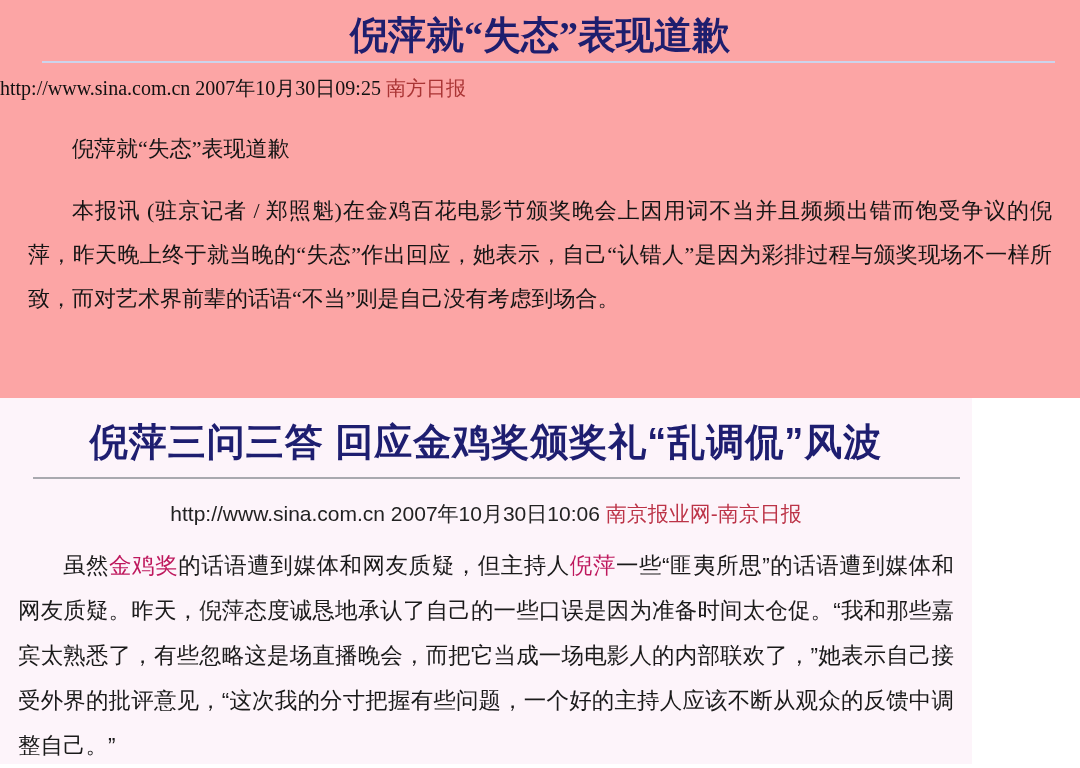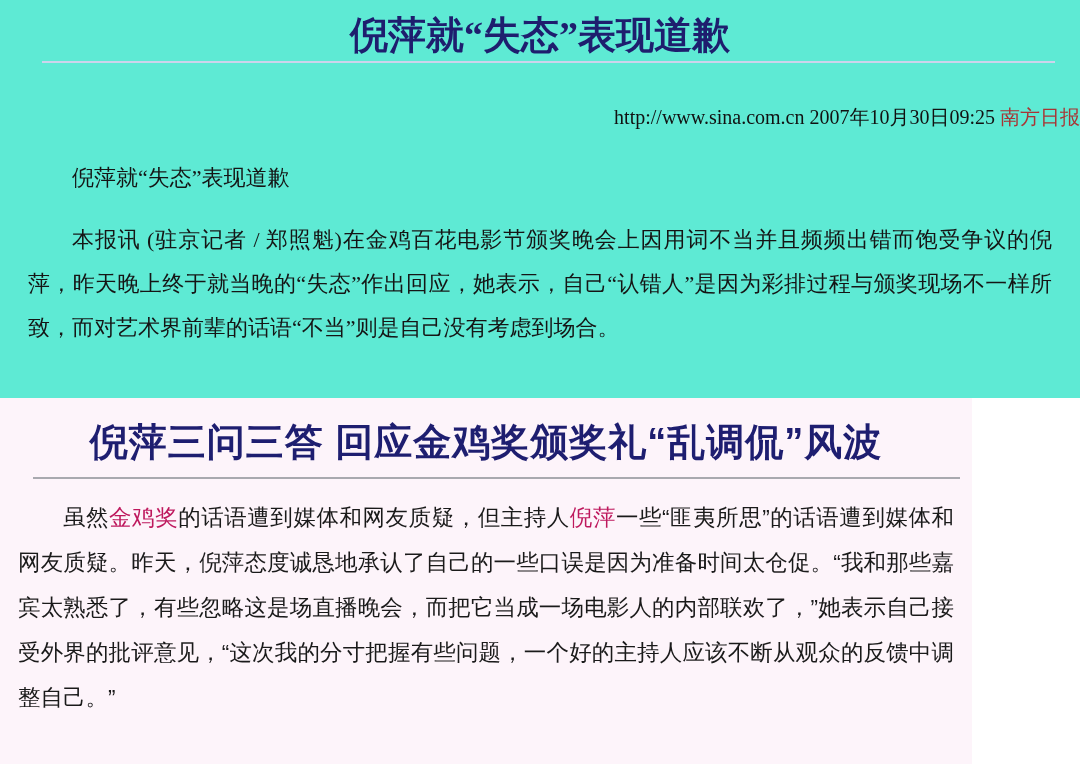--- a/index.html
+++ b/index.html
@@ -3,39 +3,39 @@
 <meta charset="utf-8">
 <style>
   * { margin: 0; padding: 0; box-sizing: border-box; }
   html, body { width: 1080px; height: 768px; overflow: hidden; }
   body { background: #ffffff; }
 
   
   .article1 {
     width: 1080px;
     height: 398px;
-    background: #5eead4;
+    background: #fca5a5;
   }
   .a1-title {
     padding-top: 10px;
     text-align: center;
     font-size: 38px;
     line-height: 50px;
     font-weight: bold;
     color: #1e1e6e;
     font-family: "Liberation Serif", "DejaVu Serif", serif;
   }
   .a1-divider {
     height: 2px;
     background: #ccd4ec;
     margin: 1px 25px 0 42px;
   }
   .a1-source {
-    margin-top: 41px;
-    text-align: right;
+    margin-top: 12px;
+    text-align: left;
     font-size: 20px;
     line-height: 26px;
     color: #111111;
     font-family: "Liberation Serif", "DejaVu Serif", serif;
   }
   .a1-source .publisher { color: #a93434; cursor: pointer; }
   .a1-sub {
     margin: 0 28px;
     text-indent: 2em;
     font-size: 22px;
@@ -117,17 +117,22 @@
 
 
   <p class="a1-body">本报讯 (驻京记者 / 郑照魁)在金鸡百花电影节颁奖晚会上因用词不当并且频频出错而饱受争议的倪萍，昨天晚上终于就当晚的“失态”作出回应，她表示，自己“认错人”是因为彩排过程与颁奖现场不一样所致，而对艺术界前辈的话语“不当”则是自己没有考虑到场合。</p>
 </div>
 
 <div class="article2">
   <h1 class="a2-title">倪萍三问三答 回应金鸡奖颁奖礼“乱调侃”风波</h1>
 
   <div class="a2-divider"></div>
 
+  <div class="a2-source">
+    <span>http://www.sina.com.cn 2007年10月30日10:06</span>
+    <span> </span>
+    <span class="publisher">南京报业网-南京日报</span>
+  </div>
 
   <p class="a2-body"><span>虽然</span><span class="inline-link">金鸡奖</span><span>的话语遭到媒体和网友质疑，但主持人</span><span class="inline-link">倪萍</span><span>一些“匪夷所思”的话语遭到媒体和网友质疑。昨天，倪萍态度诚恳地承认了自己的一些口误是因为准备时间太仓促。“我和那些嘉宾太熟悉了，有些忽略这是场直播晚会，而把它当成一场电影人的内部联欢了，”她表示自己接受外界的批评意见，“这次我的分寸把握有些问题，一个好的主持人应该不断从观众的反馈中调整自己。”</span></p>
 </div>
 
 <div class="bottom-strip"></div>
 
 </body></html>

